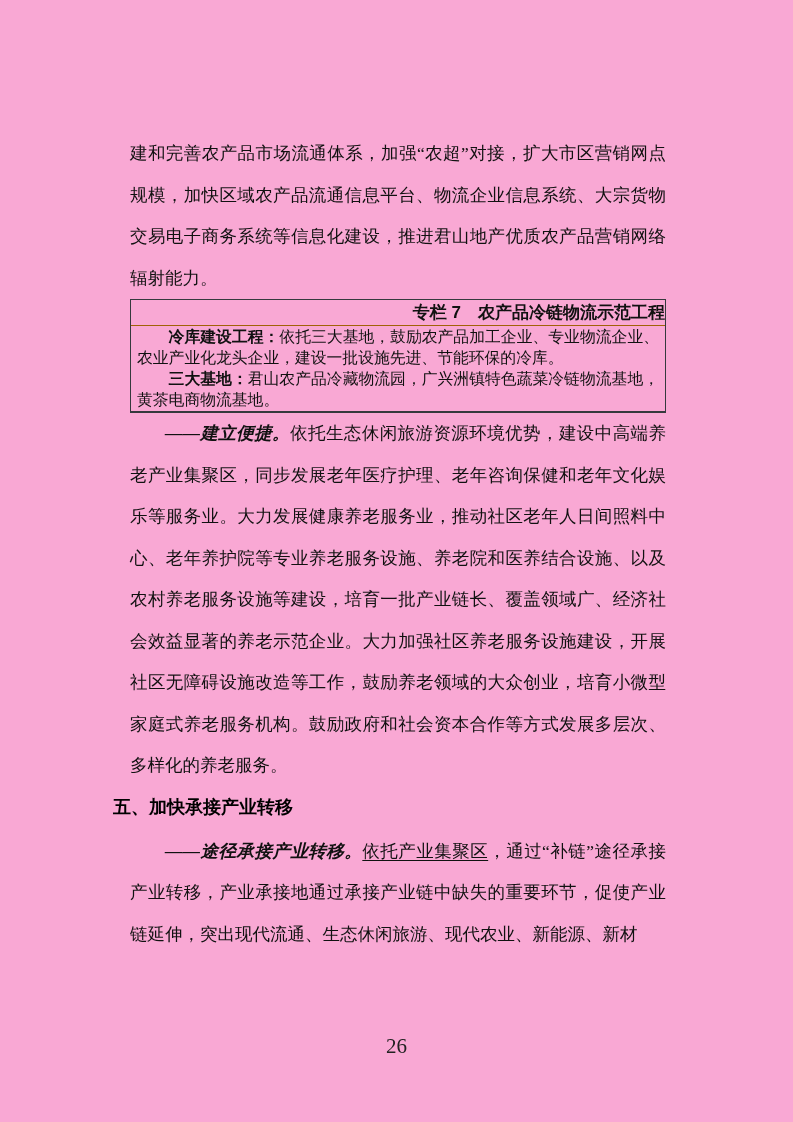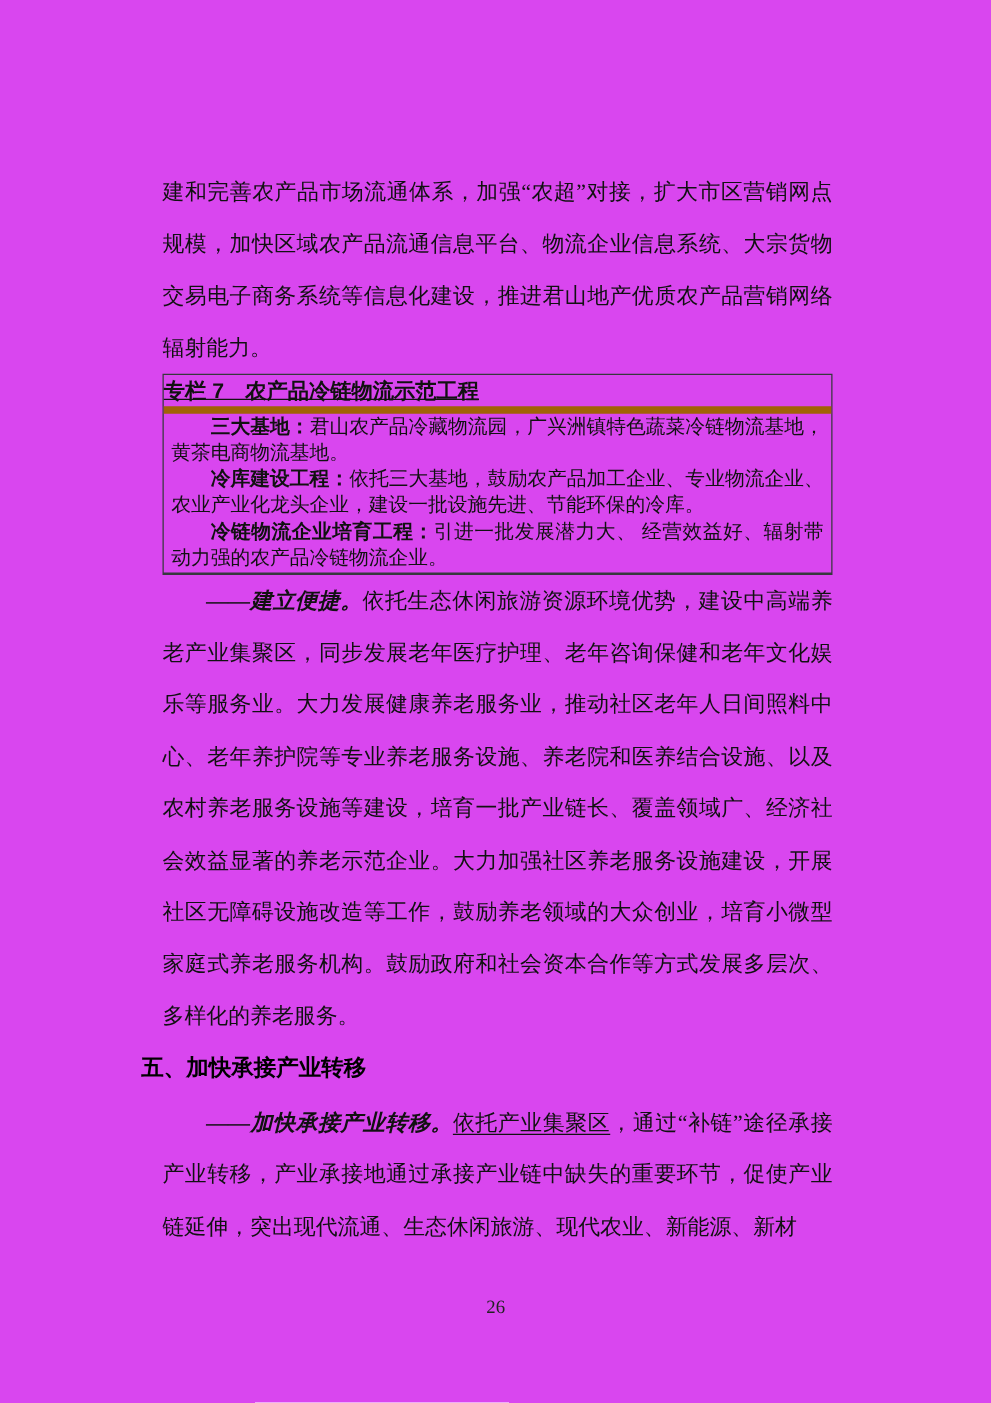--- a/index.html
+++ b/index.html
@@ -1,21 +1,21 @@
 <!DOCTYPE html>
 <html lang="zh"><head>
 <meta charset="utf-8">
 <style>
   * { margin: 0; padding: 0; box-sizing: border-box; }
   html, body { background: #ffffff; }
   .page {
     position: relative;
     width: 793px;
     height: 1122px;
-    background: #d946ef;
+    background: #f9a8d4;
     color: #111111;
     font-family: "Liberation Serif", "DejaVu Serif", serif;
     padding: 133px 127px 0 130px;
     overflow: hidden;
   }
   .body-para {
     font-size: 17.5px;
     line-height: 41.5px;
     text-align: justify;
     word-break: break-all;
@@ -24,27 +24,26 @@
   .lead-bi {
     font-weight: bold;
     font-style: italic;
   }
   
   .box {
     border: 1px solid #36393d;
     border-bottom-width: 2px;
   }
   .box-title {
-    text-align: left;
+    text-align: right;
     font-weight: bold;
     font-family: "Liberation Sans", "DejaVu Sans", sans-serif;
     font-size: 17px;
     line-height: 25px;
-    border-bottom: 6px solid #a16207;
-    text-decoration: underline;
+    border-bottom: 1px solid #a16207;
   }
   .box-body {
     padding: 0 6px 1px 6px;
     font-size: 15.8px;
     line-height: 21px;
     text-align: justify;
     word-break: break-all;
   }
   .box-item { text-indent: 31.6px; }
   .box-item .lead {
@@ -64,42 +63,41 @@
     text-decoration: underline;
     text-decoration-thickness: 1px;
     text-underline-offset: 3px;
   }
   .footer {
     position: absolute;
     left: 0;
     right: 0;
     top: 1036px;
     text-align: center;
-    font-size: 15px;
+    font-size: 21px;
     line-height: 20px;
     color: #222222;
   }
 </style>
 </head>
 <body>
 
 <div class="page">
 
   <p class="body-para">建和完善农产品市场流通体系，加强“农超”对接，扩大市区营销网点规模，加快区域农产品流通信息平台、物流企业信息系统、大宗货物交易电子商务系统等信息化建设，推进君山地产优质农产品营销网络辐射能力。</p>
 
   <div class="box">
     <div class="box-title">专栏 7　农产品冷链物流示范工程</div>
     <div class="box-body">
+      <p class="box-item"><b class="lead">冷库建设工程：</b><span>依托三大基地，鼓励农产品加工企业、专业物流企业、农业产业化龙头企业，建设一批设施先进、节能环保的冷库。</span></p>
       <p class="box-item"><b class="lead">三大基地：</b><span>君山农产品冷藏物流园，广兴洲镇特色蔬菜冷链物流基地，黄茶电商物流基地。</span></p>
-      <p class="box-item"><b class="lead">冷库建设工程：</b><span>依托三大基地，鼓励农产品加工企业、专业物流企业、农业产业化龙头企业，建设一批设施先进、节能环保的冷库。</span></p>
-      <p class="box-item"><b class="lead">冷链物流企业培育工程：</b><span>引进一批发展潜力大、 经营效益好、辐射带动力强的农产品冷链物流企业。</span></p>
     </div>
   </div>
 
   <p class="body-para indent"><b class="lead-bi">——建立便捷。</b><span>依托生态休闲旅游资源环境优势，建设中高端养老产业集聚区，同步发展老年医疗护理、老年咨询保健和老年文化娱乐等服务业。大力发展健康养老服务业，推动社区老年人日间照料中心、老年养护院等专业养老服务设施、养老院和医养结合设施、以及农村养老服务设施等建设，培育一批产业链长、覆盖领域广、经济社会效益显著的养老示范企业。大力加强社区养老服务设施建设，开展社区无障碍设施改造等工作，鼓励养老领域的大众创业，培育小微型家庭式养老服务机构。鼓励政府和社会资本合作等方式发展多层次、多样化的养老服务。</span></p>
 
   <h2 class="heading">五、加快承接产业转移</h2>
 
-  <p class="body-para indent para3"><b class="lead-bi">——加快承接产业转移。</b><span class="underline">依托产业集聚区</span><span>，通过“补链”途径承接产业转移，产业承接地通过承接产业链中缺失的重要环节，促使产业链延伸，突出现代流通、生态休闲旅游、现代农业、新能源、新材</span></p>
+  <p class="body-para indent para3"><b class="lead-bi">——途径承接产业转移。</b><span class="underline">依托产业集聚区</span><span>，通过“补链”途径承接产业转移，产业承接地通过承接产业链中缺失的重要环节，促使产业链延伸，突出现代流通、生态休闲旅游、现代农业、新能源、新材</span></p>
 
   <div class="footer">26</div>
 
 </div>
 
 </body></html>

